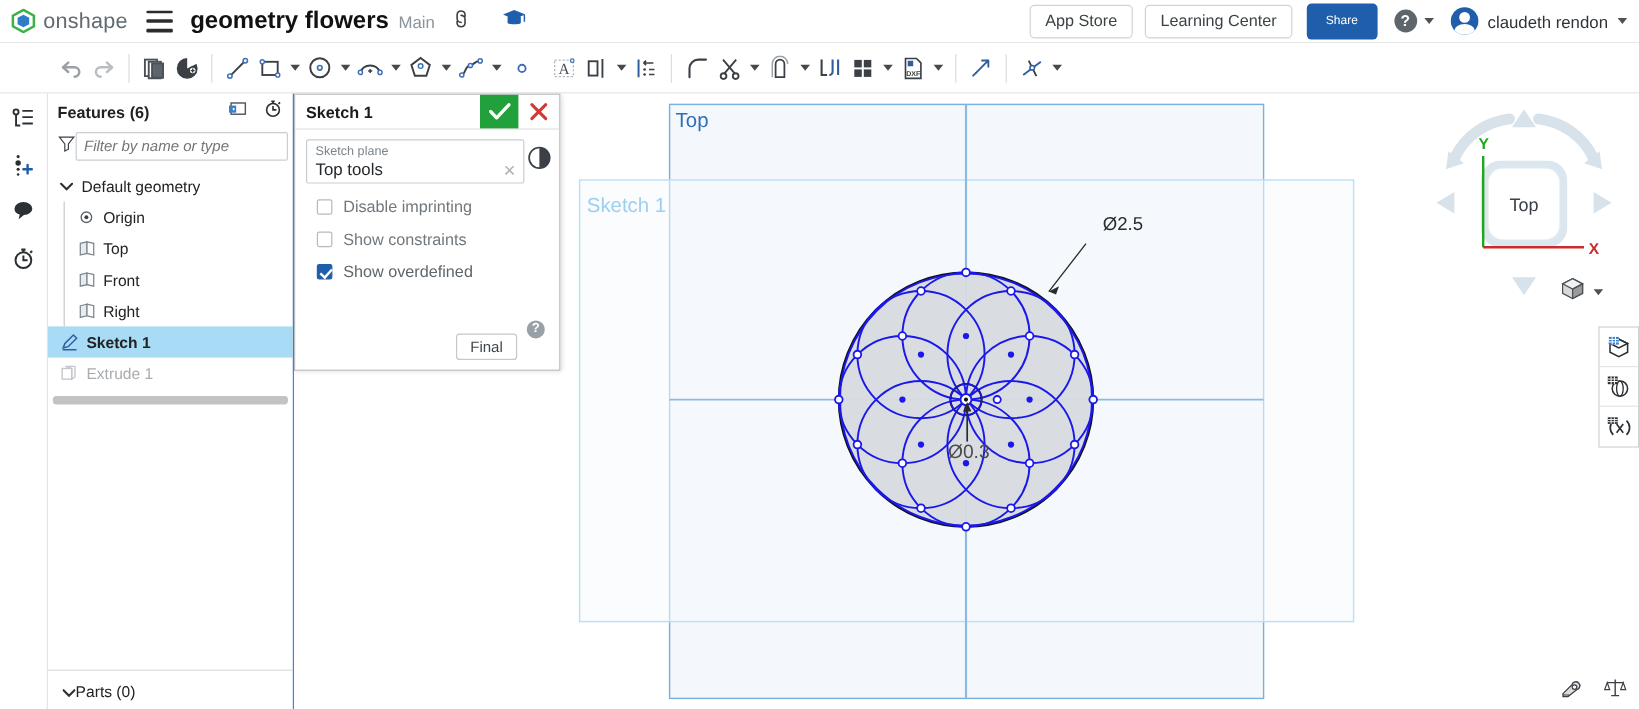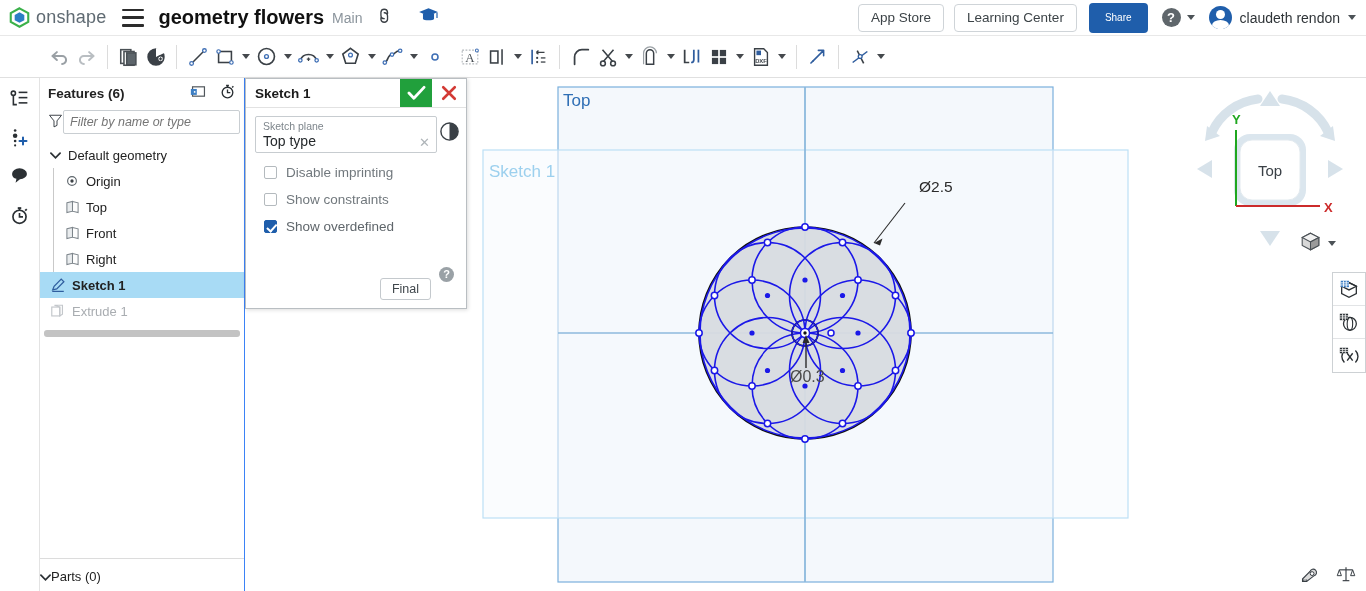--- a/index.html
+++ b/index.html
@@ -88,21 +88,21 @@
   .trow { height:26px; display:flex; align-items:center; font-size:13px; color:#222; cursor:pointer;}
   .trow .tw-caret { width:18px; display:flex; justify-content:center; align-items:center; margin-left:6px;}
   .trow .tlabel { margin-left:4px; }
   .child { padding-left:22px; position:relative; }
   .child::before { content:""; position:absolute; left:13px; top:0; bottom:0; width:1px; background:#c9c9c9;}
   .tico { width:20px; display:flex; align-items:center; justify-content:center; flex:none;}
   .sel { background:#a8dbf5; font-weight:bold; }
   .dim { color:#a9adb1; }
   .scrollbar { margin:6px 4px 0 4px; height:7px; background:#c3c3c3; border-radius:3px;}
   .fp-divider { position:absolute; left:0; right:0; bottom:32px; height:1px; background:#dcdcdc;}
-  .parts-row { position:absolute; left:0; bottom:0; height:30px; display:flex; align-items:center; font-size:13px; color:#222;}
+  .parts-row { position:absolute; left:12px; bottom:0; height:30px; display:flex; align-items:center; font-size:13px; color:#222;}
   .flyout-tab {
     position:absolute; left:245px; top:308px; width:34px; height:36px;
     background:#fff; border:1px solid #c8c8c8; border-left:none;
     display:flex; align-items:center; justify-content:center; cursor:pointer;
   }
 
   
   .dialog {
     position:absolute; top:78px; left:245px; width:222px;
     background:#fff; border:1px solid #b9bec2; box-shadow:1px 1px 4px rgba(0,0,0,.14);
@@ -713,21 +713,21 @@
       </div>
       <div class="dlg-cancel">
         <svg width="16" height="16" viewBox="0 0 18 18">
             <path d="M2.5 2.5 L15.5 15.5 M15.5 2.5 L2.5 15.5" stroke="#d33a35" stroke-width="2.9" stroke-linecap="round"></path>
           </svg>
       </div>
     </div>
     <div class="dlg-body">
       <div class="field">
         <div class="field-lab">Sketch plane</div>
-        <div class="field-val">Top type</div>
+        <div class="field-val">Top tools</div>
         <span class="field-x">✕</span>
       </div>
       <span class="clock-btn">
         <svg width="21" height="21" viewBox="0 0 22 22">
           <circle cx="11" cy="11" r="9" fill="none" stroke="#3a4046" stroke-width="1.5"></circle>
           <path d="M11 2 A9 9 0 0 1 11 20 Z" fill="#3a4046"></path>
         </svg>
       </span>
 
       <div class="cbrow">

